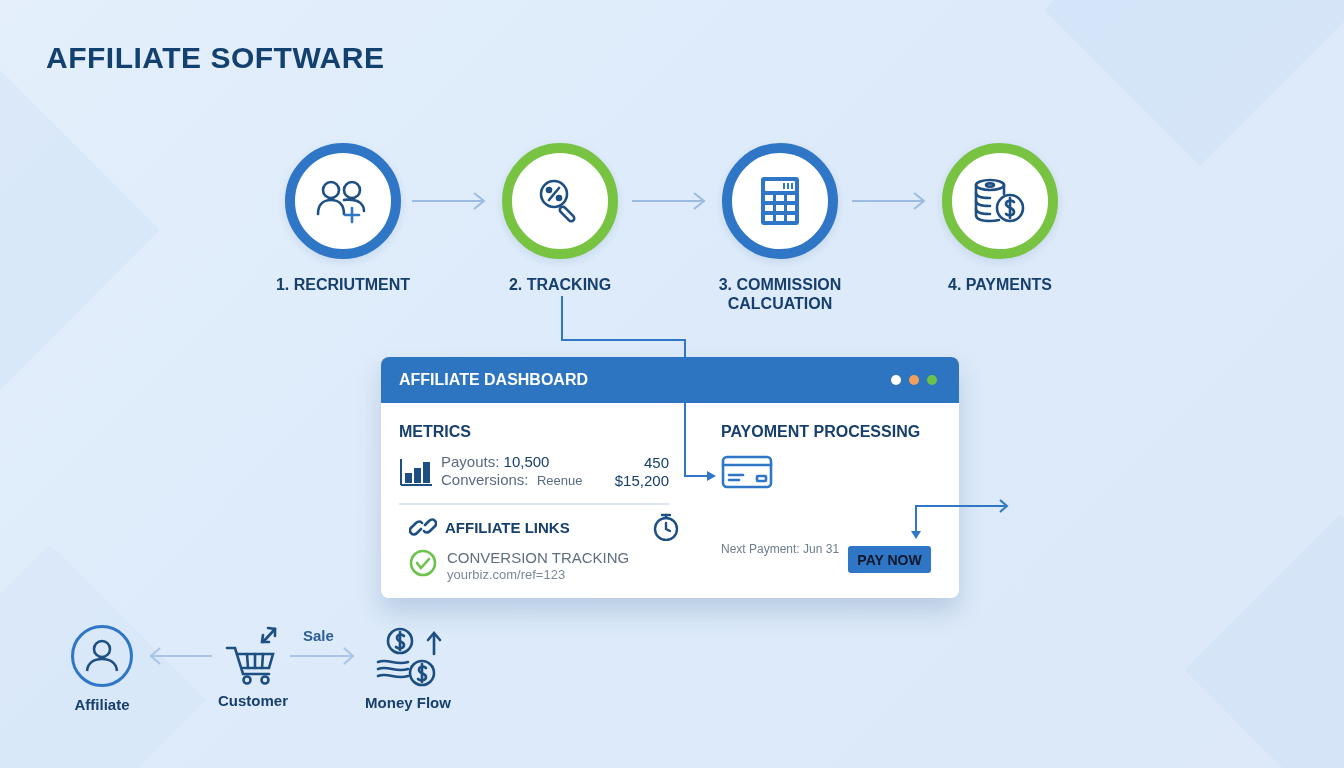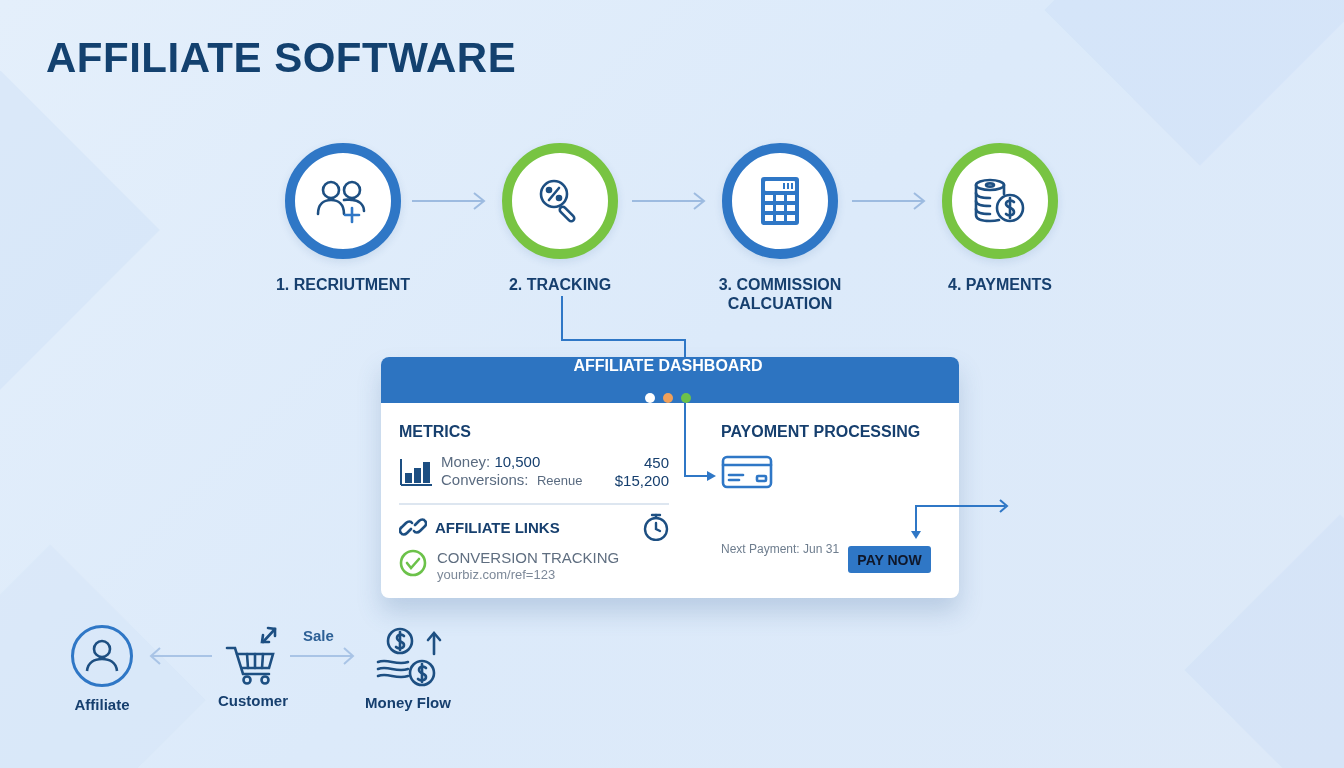--- a/index.html
+++ b/index.html
@@ -11,21 +11,21 @@
     color: #163f6e;
   }
   .bg-shape { position: absolute; background: rgba(200, 220, 245, 0.35); transform: rotate(45deg); }
   .bg1 { left: -130px; top: 110px; width: 240px; height: 240px; }
   .bg2 { left: 1090px; top: -100px; width: 220px; height: 220px; }
   .bg3 { left: 1230px; top: 560px; width: 220px; height: 220px; }
   .bg4 { left: -60px; top: 590px; width: 220px; height: 220px; background: rgba(210,226,246,0.35); }
 
   .title {
     position: absolute; left: 46px; top: 36px;
-    font-size: 42px; font-weight: 700; line-height: 44px;
+    font-size: 30px; font-weight: 700; line-height: 44px;
     color: #13416f; letter-spacing: 0.5px;
   }
   .title div { white-space: nowrap; }
 
   .step { position: absolute; width: 200px; text-align: center; }
   .circle {
     width: 116px; height: 116px; border-radius: 50%;
     background: #fff; margin: 0 auto;
     display: flex; align-items: center; justify-content: center;
     box-shadow: 0 3px 8px rgba(30,80,140,0.12);
@@ -44,35 +44,34 @@
     position: absolute; left: 381px; top: 357px;
     width: 578px; height: 241px;
     background: #fff; border-radius: 8px;
     box-shadow: 0 14px 24px rgba(60,100,150,0.22);
     overflow: hidden;
   }
   .dash-header {
     height: 46px; background: #2d74c1;
     display: flex; align-items: center; justify-content: space-between;
     padding: 0 22px 0 18px;
-    flex-direction: column;
   }
   .dash-title { color: #fff; font-size: 16px; font-weight: 700; }
   .dots { display: flex; gap: 8px; }
   .dot { width: 10px; height: 10px; border-radius: 50%; }
 
   .section-title { font-size: 16px; font-weight: 700; color: #163f6e; }
   .metrics { position: absolute; left: 18px; top: 66px; width: 270px; }
   .metric-row { display: flex; align-items: center; margin-top: 12px; }
   .metric-lines { margin-left: 8px; font-size: 15px; line-height: 18px; color: #5a6b80; flex: 1; }
   .metric-lines b { font-weight: 400; color: #163f6e; }
   .metric-values { text-align: right; font-size: 15px; line-height: 18px; color: #163f6e; }
   .divider { position: absolute; left: 18px; top: 146px; width: 270px; height: 2px; background: #dde6f0; }
 
-  .links { position: absolute; left: 18px; top: 156px; width: 270px; }
+  .links { position: absolute; left: 28px; top: 156px; width: 270px; }
   .links-row { display: flex; align-items: center; }
   .links-row .section-title { font-size: 15px; margin-left: 8px; flex: 1; }
   .track-row { display: flex; align-items: flex-start; margin-top: 8px; }
   .track-text { margin-left: 10px; }
   .track-title { font-size: 15px; color: #5f6e80; line-height: 18px; }
   .track-url { font-size: 13px; color: #7c8898; line-height: 16px; }
 
   .payment { position: absolute; left: 340px; top: 66px; width: 220px; }
   .payouts { font-size: 17px; font-weight: 700; color: #163f6e; margin-top: 12px; }
   .next-pay { position: absolute; left: 340px; top: 185px; font-size: 12px; color: #6e7d8e; }
@@ -212,21 +211,21 @@
     <div class="section-title">METRICS</div>
     <div class="metric-row">
       <svg width="34" height="30" viewBox="0 0 34 30">
         <line x1="2" y1="2" x2="2" y2="28" stroke="#1d4f82" stroke-width="2"></line>
         <line x1="2" y1="28" x2="33" y2="28" stroke="#1d4f82" stroke-width="2"></line>
         <rect x="6" y="16" width="7" height="10" fill="#1d4f82"></rect>
         <rect x="15" y="11" width="7" height="15" fill="#1d4f82"></rect>
         <rect x="24" y="5" width="7" height="21" fill="#1d4f82"></rect>
       </svg>
       <div class="metric-lines">
-        <div><span>Money:</span> <b>10,500</b></div>
+        <div><span>Payouts:</span> <b>10,500</b></div>
         <div><span>Conversions:</span>&nbsp;&nbsp;<span style="font-size:13px">Reenue</span></div>
       </div>
       <div class="metric-values">
         <div>450</div>
         <div>$15,200</div>
       </div>
     </div>
   </div>
 
   <div class="divider"></div>

